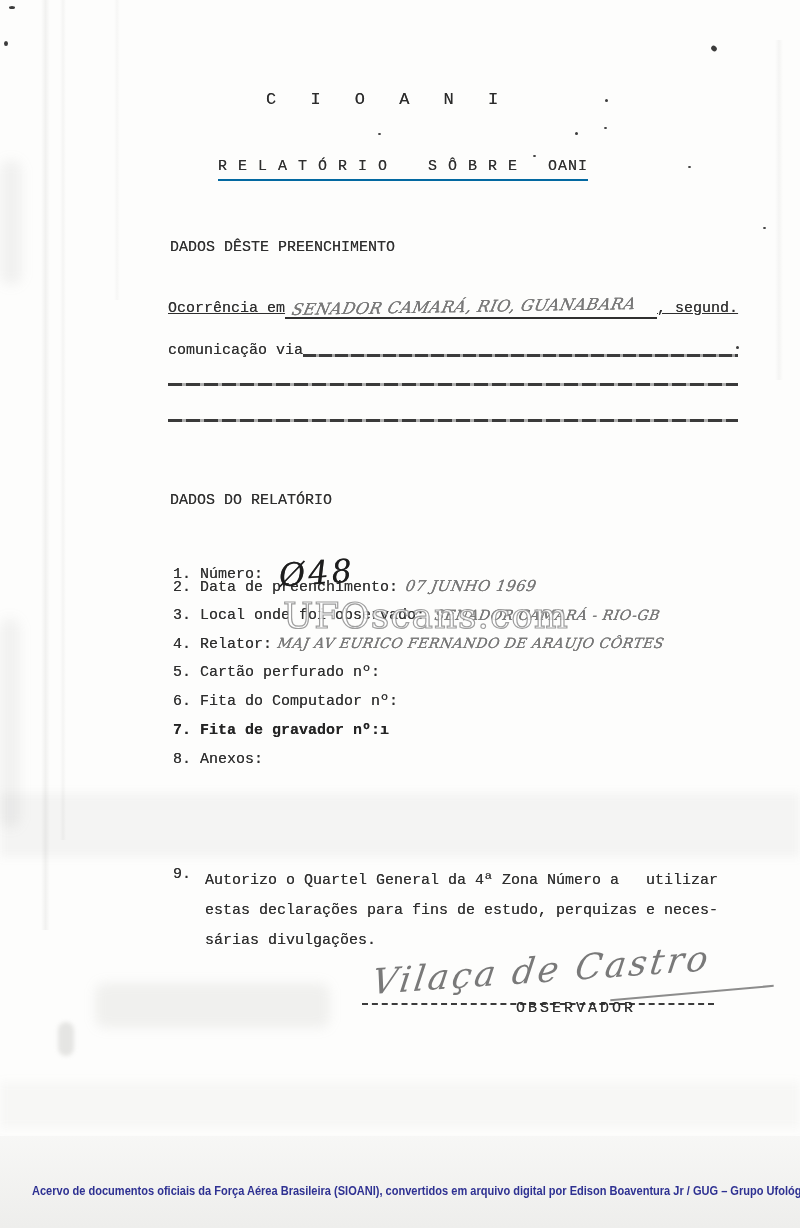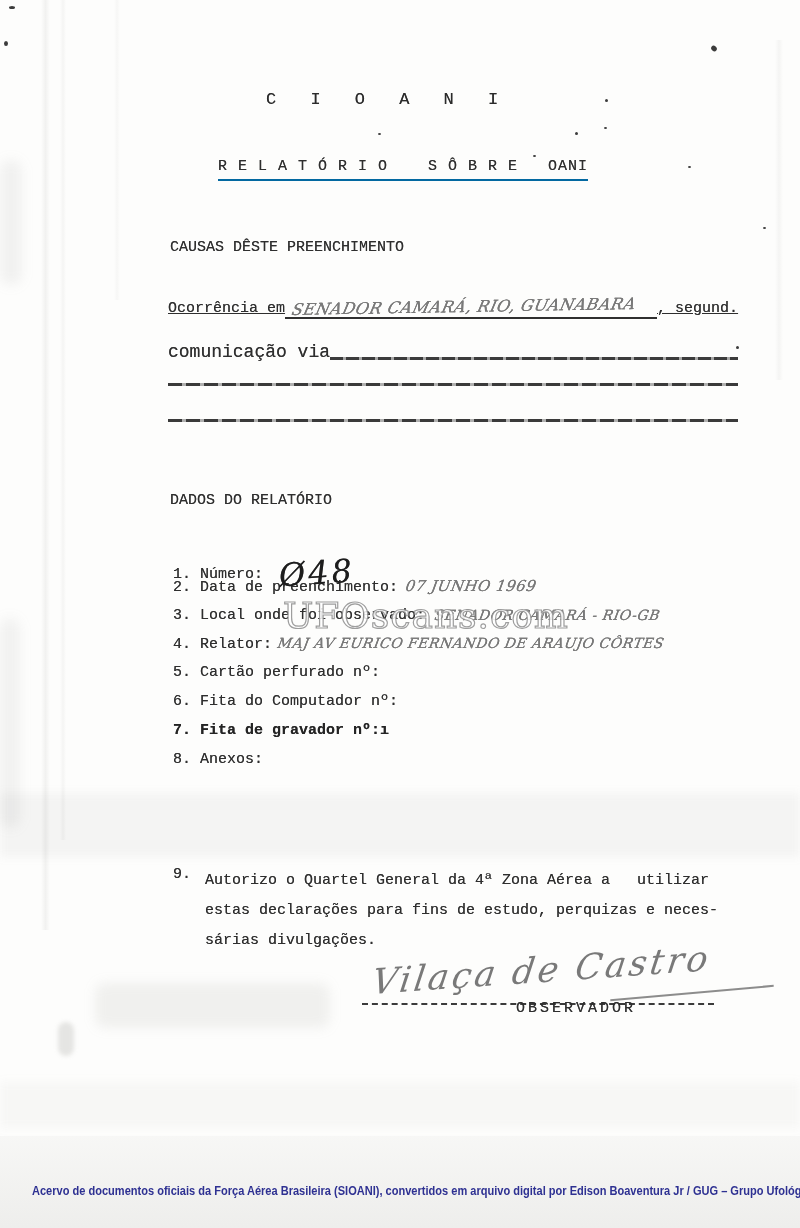--- a/index.html
+++ b/index.html
@@ -25,21 +25,21 @@
   .h2{top:1082px;height:46px;background:rgba(130,130,123,.05);filter:blur(5px);}
   .h3{top:1136px;height:92px;background:linear-gradient(180deg,rgba(135,135,127,.05),rgba(135,135,127,.13));}
   .speck{position:absolute;background:#3c3c3c;border-radius:50%;pointer-events:none;}
   
   .typed{position:absolute;text-shadow:0 0 .6px rgba(45,45,45,.75);}
   .pre{white-space:pre;}
   .org-title{left:266px;top:90px;font-size:17px;letter-spacing:12px;color:#2b2b2b;}
   .report-title{left:218px;top:158px;font-size:15px;letter-spacing:1px;border-bottom:2px solid #0369a1;padding-bottom:4px;}
   .causes-heading{left:170px;top:239px;font-size:15px;}
   .line-occ{left:168px;top:297px;font-size:15px;display:flex;align-items:baseline;width:620px;text-decoration:underline;}
-  .line-via{left:168px;top:342px;font-size:18px;display:flex;align-items:baseline;width:570px;}
+  .line-via{left:168px;top:342px;font-size:15px;display:flex;align-items:baseline;width:570px;}
   .fill-line{flex:1;align-self:flex-end;height:3px;margin-bottom:2px;
     background:repeating-linear-gradient(90deg,#3c3c3c 0 13px,rgba(60,60,60,.45) 13px 16px);}
   .blank-line{position:absolute;left:168px;width:570px;height:3px;
     background:repeating-linear-gradient(90deg,#3a3a3a 0 14px,rgba(58,58,58,.4) 14px 18px);}
   .bl1{top:383px;} .bl2{top:419px;}
   .dados-heading{left:170px;top:492px;font-size:15px;}
   
   .items{position:absolute;left:173px;top:548px;font-size:15px;}
   .item-row{height:29px;display:flex;align-items:baseline;text-shadow:0 0 .6px rgba(45,45,45,.75);}
   .item-row.strong{color:#242424;font-weight:bold;}
@@ -99,21 +99,21 @@
   <div class="speck" style="left:378px;top:133px;width:3px;height:2px;"></div>
   <div class="speck" style="left:533px;top:155px;width:3px;height:2px;"></div>
   <div class="speck" style="left:604px;top:127px;width:3px;height:2px;"></div>
   <div class="speck" style="left:688px;top:166px;width:3px;height:2px;"></div>
   <div class="speck" style="left:763px;top:227px;width:3px;height:2px;"></div>
   <div class="speck" style="left:736px;top:346px;width:3px;height:3px;"></div>
 
   <div class="typed pre org-title">C I O A N I</div>
   <div class="typed pre report-title">R E L A T Ó R I O    S Ô B R E   OANI</div>
 
-  <div class="typed causes-heading">CAUSAS DÊSTE PREENCHIMENTO</div>
+  <div class="typed causes-heading">DADOS DÊSTE PREENCHIMENTO</div>
 
   <div class="typed line-occ">
     <span>Ocorrência em</span>
     <span class="occ-value"><span class="hand">SENADOR CAMARÁ, RIO, GUANABARA</span></span>
     <span>, segund.</span>
   </div>
 
   <div class="typed line-via">
     <span>comunicação via</span>
     <span class="fill-line"></span>
@@ -151,21 +151,21 @@
       <span>7. Fita de gravador nº:ı</span>
     </div>
     <div class="item-row">
       <span>8. Anexos:</span>
     </div>
   </div>
 
   <div class="auth">
     <span class="num">9.</span>
     <span class="lines">
-      <div class="pre">Autorizo o Quartel General da 4ª Zona Aérea a   utilizar</div>
+      <div class="pre">Autorizo o Quartel General da 4ª Zona Número a   utilizar</div>
       <div class="pre">estas declarações para fins de estudo, perquizas e neces-</div>
       <div class="pre">sárias divulgações.</div>
     </span>
   </div>
 
   <div class="sig-name">Vilaça de Castro</div>
   <div class="sig-tail"></div>
   <div class="sig-line"></div>
   <div class="typed sig-caption">OBSERVADOR</div>
 

